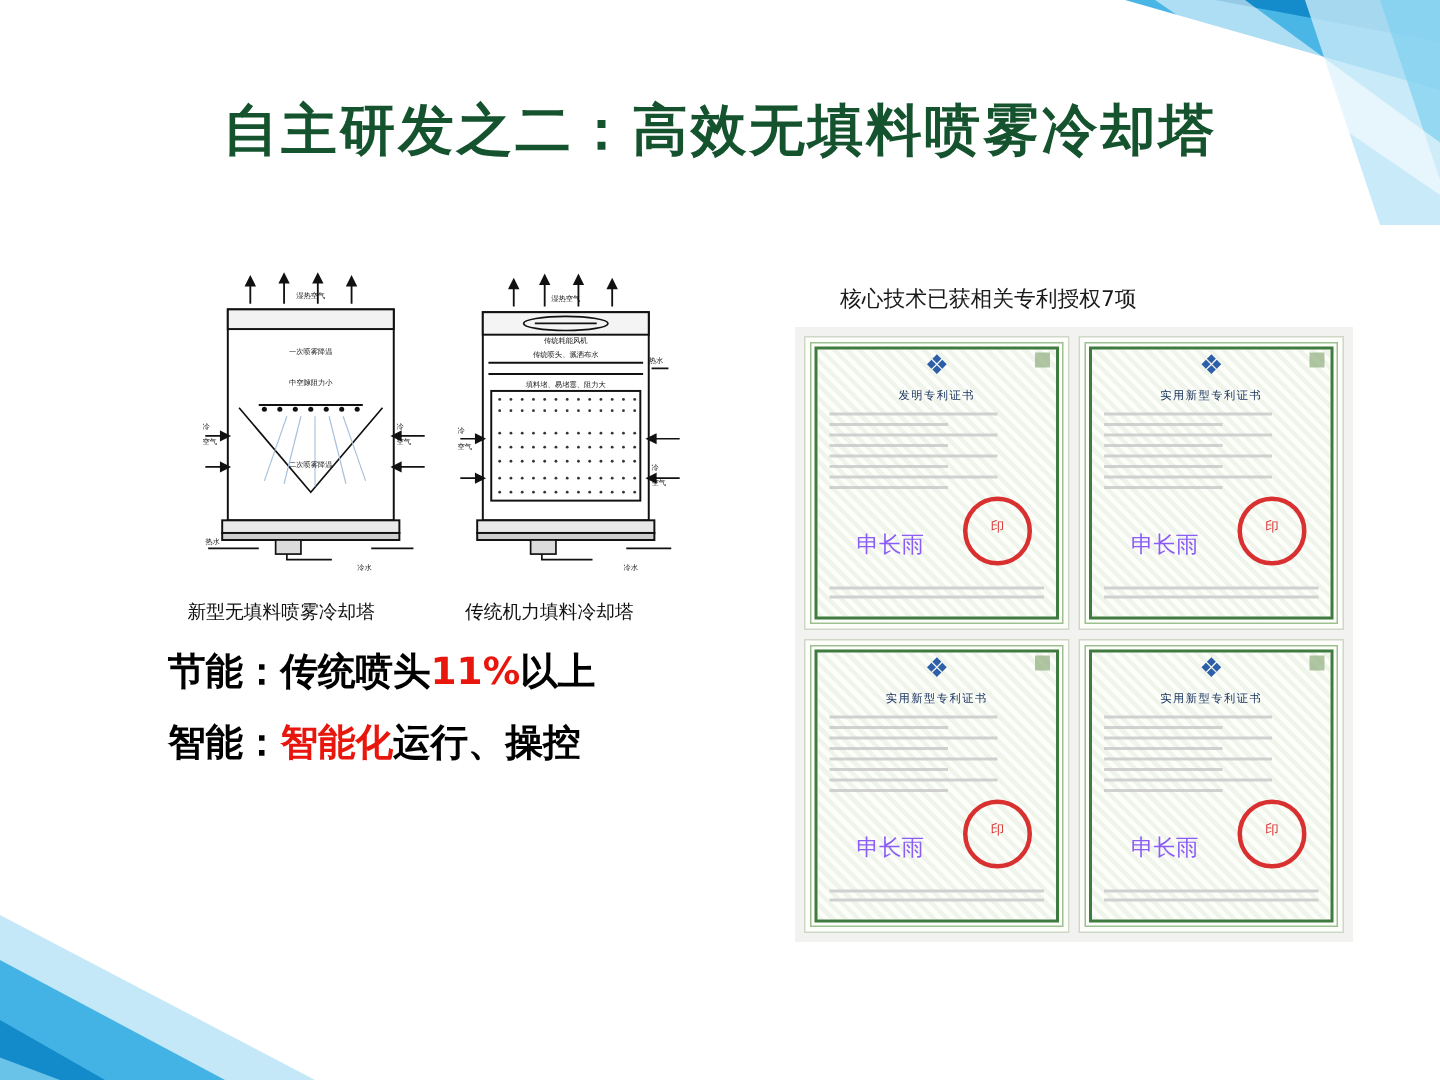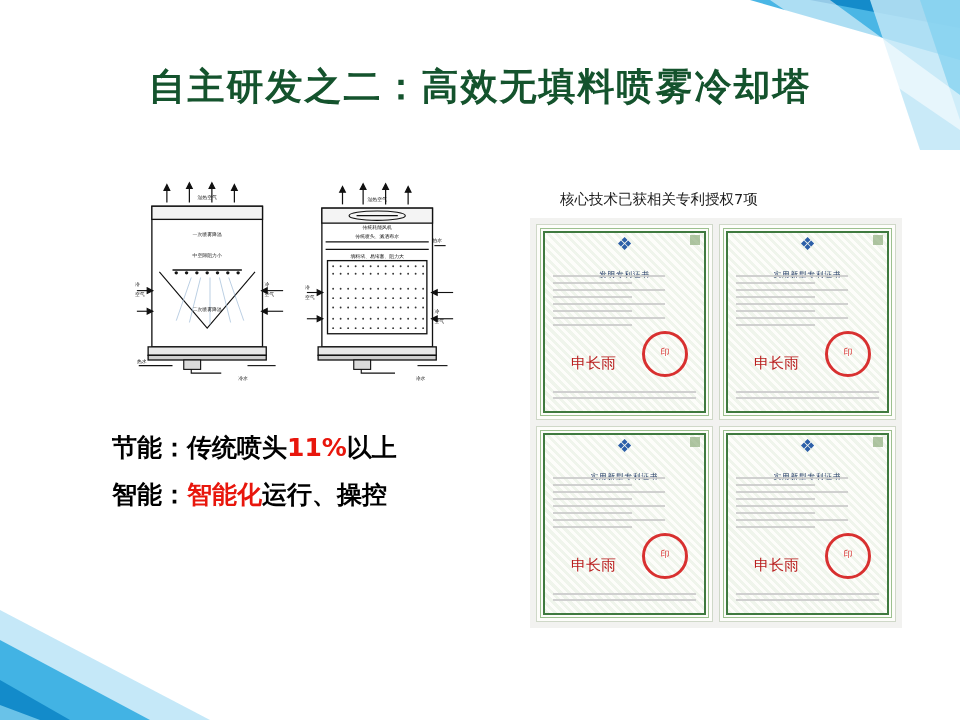--- a/index.html
+++ b/index.html
@@ -148,21 +148,20 @@
   }
   .cert-title {
     position: absolute;
     top: 34px;
     left: 0;
     width: 100%;
     text-align: center;
     font-size: 7.5px;
     color: #17315e;
     letter-spacing: 1px;
-    margin-top: 11px;
   }
   .cert-lines {
     position: absolute;
     top: 50px;
     left: 16px;
     right: 16px;
   }
   .cert-lines i {
     display: block;
     height: 2px;
@@ -185,21 +184,21 @@
     text-align: center;
     line-height: 36px;
     opacity: .92;
   }
   .cert-sign {
     position: absolute;
     left: 34px;
     bottom: 46px;
     font-family: "DejaVu Serif", "Liberation Serif", serif;
     font-size: 15px;
-    color: #b91c1c;
+    color: #8b5cf6;
   }
   .cert-foot {
     position: absolute;
     left: 16px;
     right: 16px;
     bottom: 16px;
   }
   .cert-foot i {
     display: block;
     height: 2px;
@@ -482,20 +481,24 @@
         <text x="136" y="66">热水</text>
         <text x="0" y="116">冷</text>
           <text x="0" y="127">空气</text>
         <text x="138" y="142">冷</text>
           <text x="138" y="153">空气</text>
         <text x="118" y="213">冷水</text>
       </g>
     </svg>
   </div>
 
+  <div class="caption-row">
+    <span class="caption cap-a">新型无填料喷雾冷却塔</span>
+    <span class="caption cap-b">传统机力填料冷却塔</span>
+  </div>
 
   <div class="bullets">
     <div class="bullet">
       <span>节能：</span><span>传统喷头</span><span class="hl">11%</span><span>以上</span>
     </div>
     <div class="bullet">
       <span>智能：</span><span class="hl">智能化</span><span>运行、操控</span>
     </div>
   </div>
 

